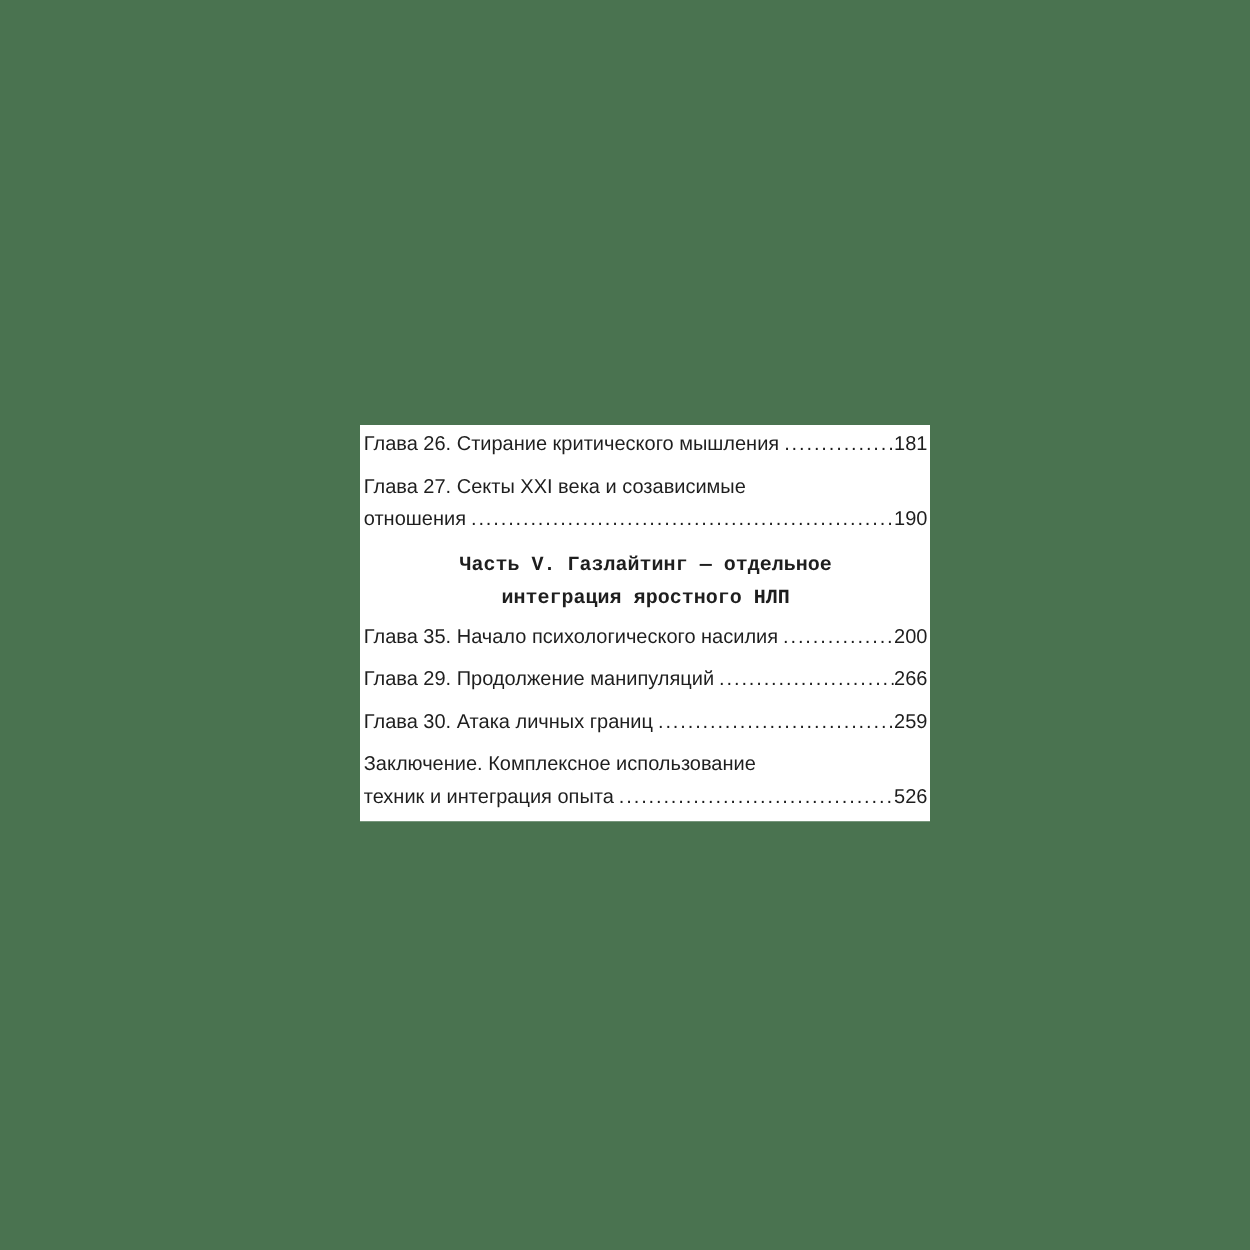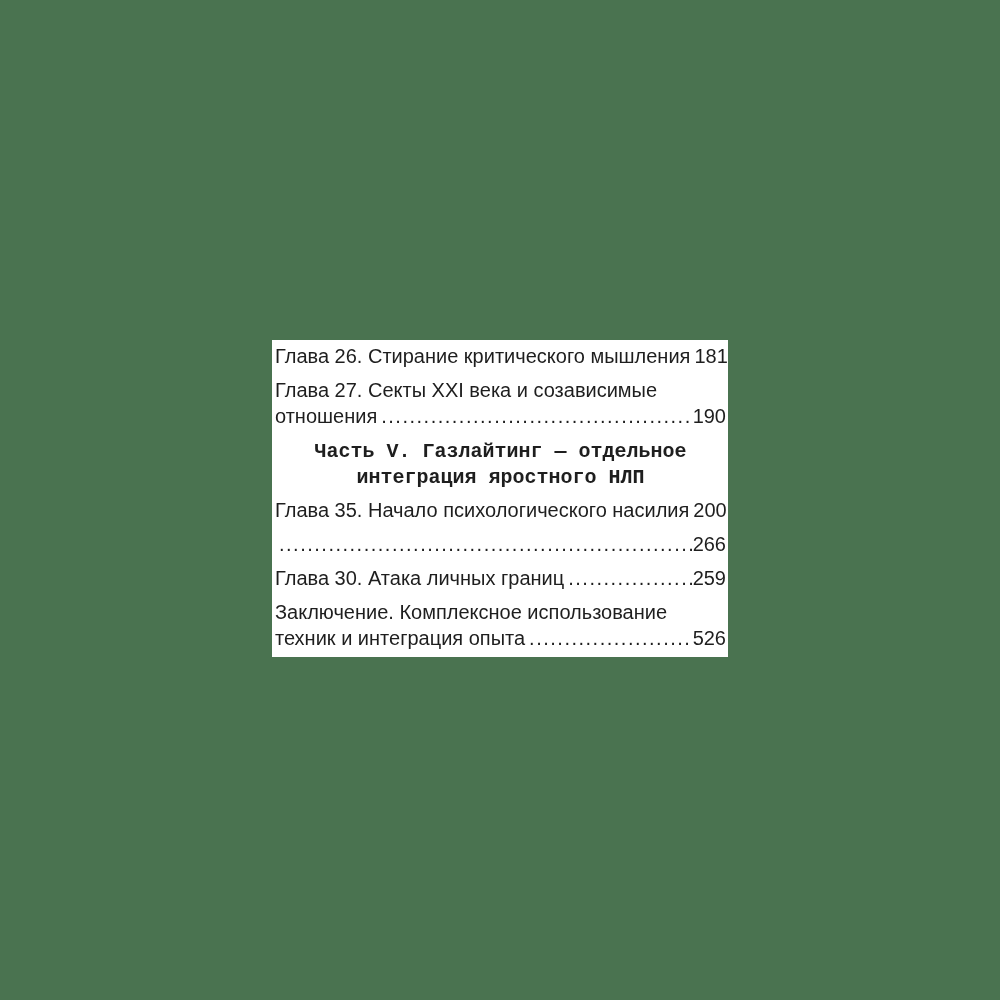--- a/index.html
+++ b/index.html
@@ -9,29 +9,29 @@
   body {
     width: 1000px;
     height: 1000px;
     background: var(--bg-color, #4a7350);
     font-family: "Liberation Sans", "DejaVu Sans", sans-serif;
     position: relative;
     overflow: hidden;
   }
   .toc-card {
     position: absolute;
-    left: 272px;
+    left: 288px;
     top: 340px;
     width: 456px;
     height: 317px;
     background: var(--card-color, #ffffff);
     color: var(--text-color, #1e1e1e);
     box-sizing: border-box;
     padding: 3px 2px 0 3px;
-    font-size: 20px;
+    font-size: 16px;
     overflow: hidden;
   }
   .entry {
     margin-bottom: 8px;
   }
   .line {
     display: flex;
     align-items: baseline;
     line-height: 26px;
   }
@@ -91,20 +91,21 @@
   <div class="entry">
     <div class="line">
       <span class="txt">Глава 35. Начало психологического насилия</span>
       <span class="dots">........................................................................................................................................................</span>
       <span class="pagenum">200</span>
     </div>
   </div>
 
   <div class="entry">
     <div class="line">
+      <span class="txt">Глава 29. Продолжение манипуляций</span>
       <span class="dots">........................................................................................................................................................</span>
       <span class="pagenum">266</span>
     </div>
   </div>
 
   <div class="entry">
     <div class="line">
       <span class="txt">Глава 30. Атака личных границ</span>
       <span class="dots">........................................................................................................................................................</span>
       <span class="pagenum">259</span>

